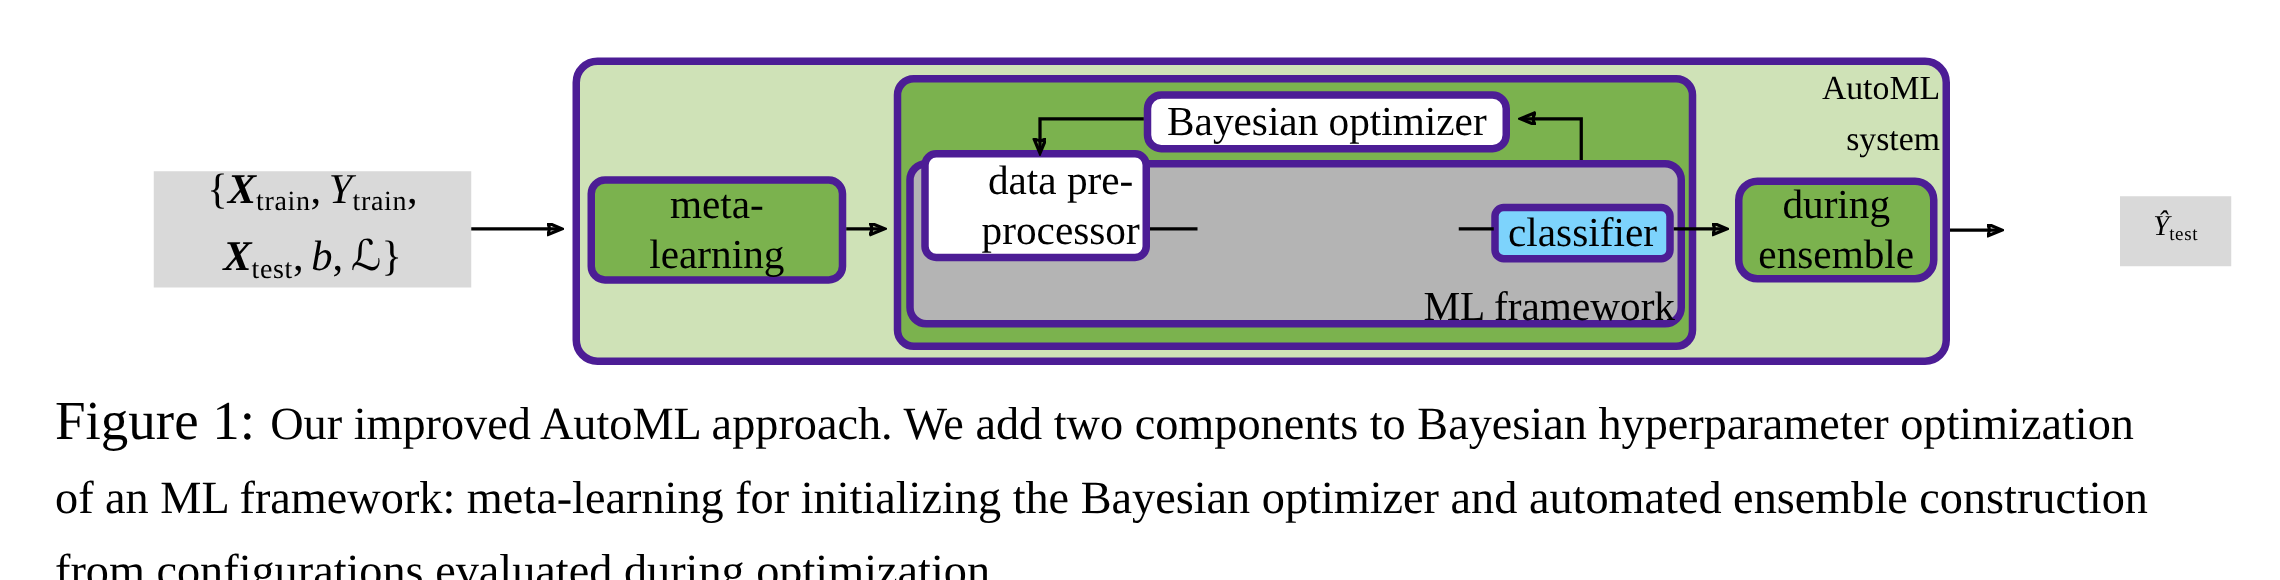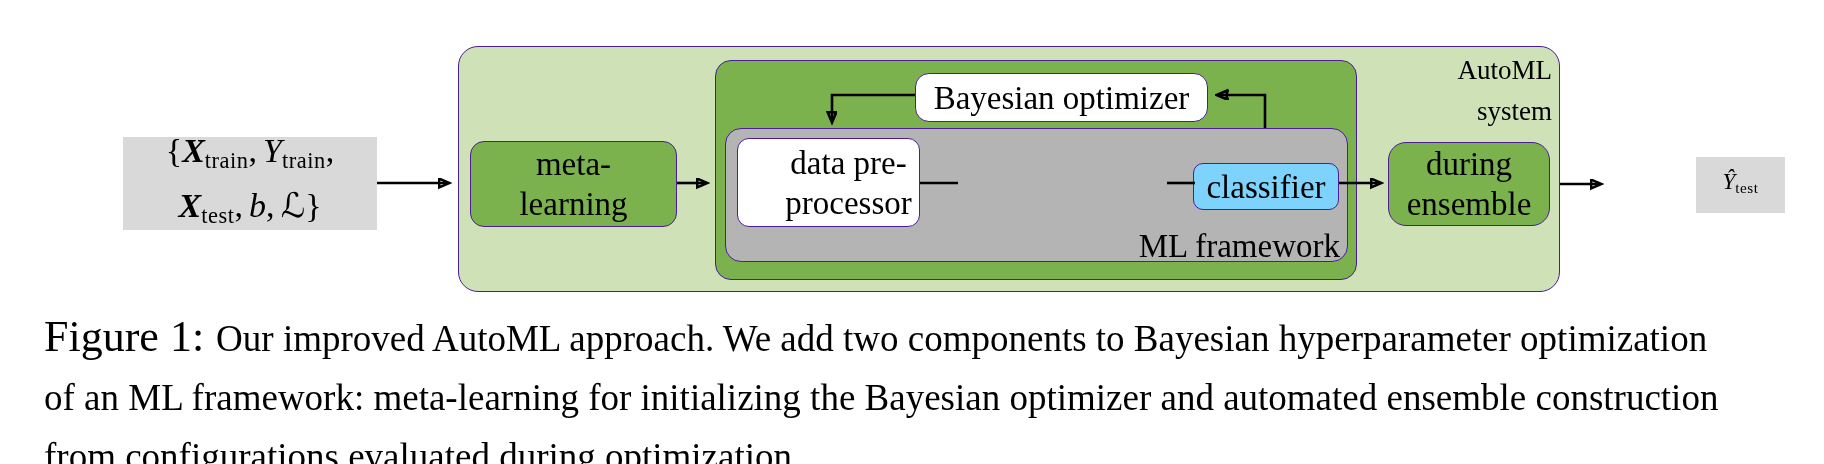--- a/index.html
+++ b/index.html
@@ -7,42 +7,42 @@
     position:relative;
     width:1824px;height:464px;
     background:#ffffff;
     font-family:"Liberation Serif","DejaVu Serif","DejaVu Sans",serif;
     color:#000;
     overflow:hidden;
   }
   .box{position:absolute;box-sizing:border-box;display:flex;flex-direction:column;
        align-items:center;justify-content:center;text-align:center;
        font-size:33px;line-height:40px;white-space:nowrap;}
-  .bordered{border:1px solid #4c1d95;}
+  .bordered{border:6px solid #4c1d95;}
   
   .io-box{background:var(--io_gray,#d9d9d9);}
   #input-box{left:123px;top:137px;width:254px;height:93px;font-size:34px;line-height:44px;}
   #output-box{left:1696px;top:157px;width:89px;height:56px;font-size:23px;}
   
   #automl-container{left:458px;top:46px;width:1102px;height:246px;
     background:var(--light_green,#cfe2b7);border-radius:20px;}
   #automl-label{position:absolute;right:272px;top:50px;text-align:right;
     font-size:27px;line-height:41px;white-space:nowrap;margin-left:36px;}
   
   .green-fill{background:var(--medium_green,#7bb24e);}
   #meta-box{left:470px;top:141px;width:207px;height:86px;border-radius:14px;}
   #inner-container{left:715px;top:60px;width:642px;height:220px;border-radius:16px;}
   #be-box{left:1388px;top:142px;width:162px;height:84px;border-radius:18px;}
   
   #bo-box{left:915px;top:73px;width:293px;height:49px;background:#fff;border-radius:14px;}
   
   #mlf-box{left:725px;top:128px;width:623px;height:134px;
     background:var(--framework_gray,#b4b4b4);border-radius:16px;}
   .mlf-caption{position:absolute;right:484px;top:228px;font-size:33px;white-space:nowrap;}
-  #dp-box{left:737px;top:138px;width:183px;height:89px;background:#fff;border-radius:12px;padding-left:40px;}
+  #dp-box{left:737px;top:120px;width:183px;height:89px;background:#fff;border-radius:12px;padding-left:40px;}
   #fp-box{left:958px;top:140px;width:209px;height:88px;background:#fff;border-radius:12px;}
   #clf-box{left:1193px;top:163px;width:146px;height:47px;background:#7dd3fc;border-radius:10px;}
   
   .mvar{font-style:italic;}
   .mbold{font-style:italic;font-weight:bold;}
   .msub{font-size:0.66em;vertical-align:-0.27em;letter-spacing:0.5px;}
   .mpunct{font-style:normal;margin-right:0.18em;}
   
   #arrow-layer{position:absolute;left:0;top:0;width:1824px;height:464px;
     pointer-events:none;z-index:6;}

